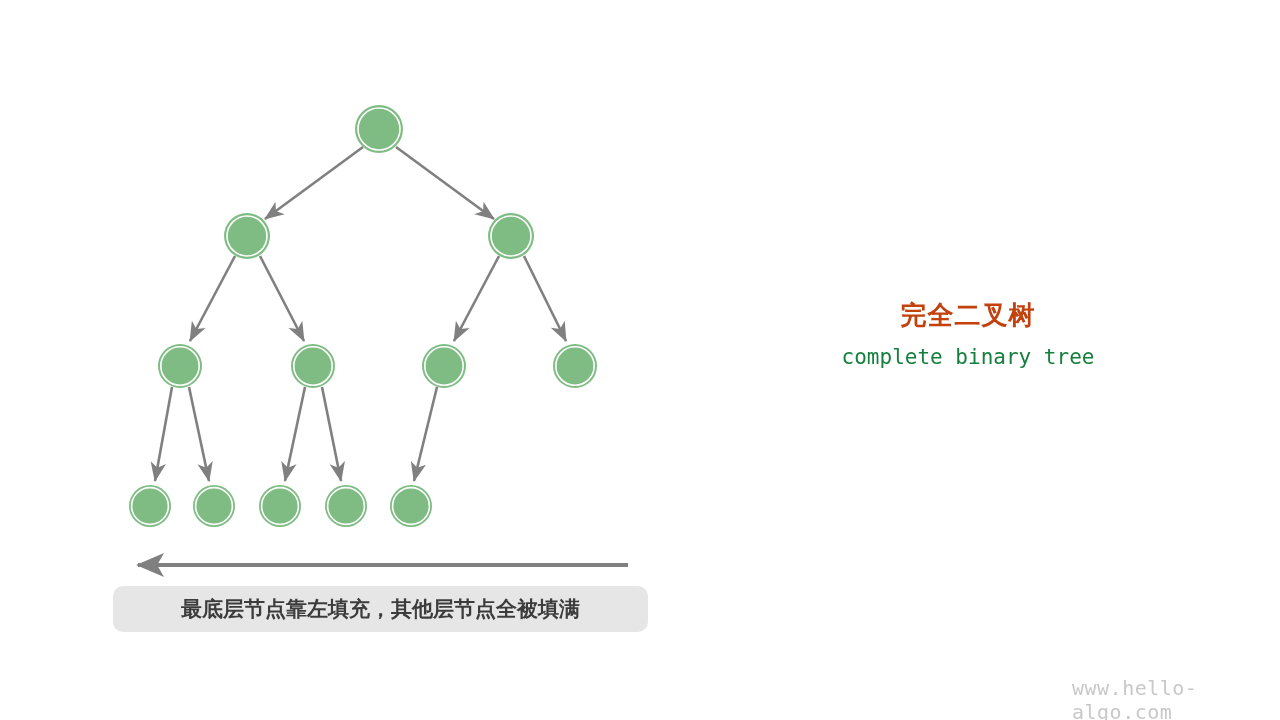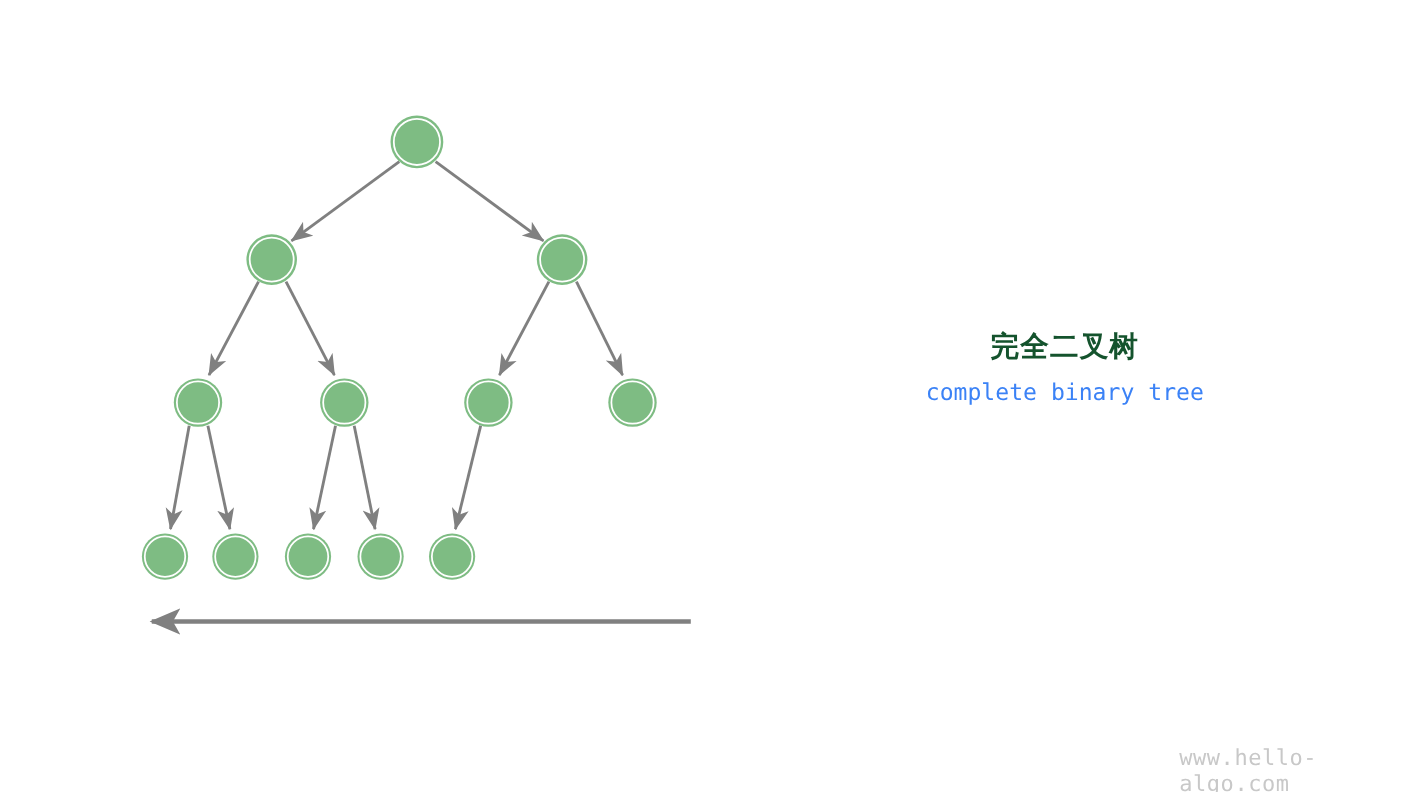--- a/index.html
+++ b/index.html
@@ -29,30 +29,30 @@
   .label-block {
     position: absolute;
     text-align: center;
   }
   #title-cn {
     left: 768px;
     top: 298px;
     width: 400px;
     font-size: 26px;
     font-weight: bold;
-    color: #14532d;
+    color: #c2410c;
     letter-spacing: 1px;
     font-family: "Liberation Sans", "DejaVu Sans", sans-serif;
   }
   #title-en {
     left: 768px;
     top: 345px;
     width: 400px;
     font-size: 21px;
-    color: #3b82f6;
+    color: #15803d;
     font-family: "DejaVu Sans Mono", "Liberation Mono", monospace;
     letter-spacing: 0px;
   }
   #caption-box {
     position: absolute;
     left: 113px;
     top: 586px;
     width: 535px;
     height: 46px;
     background: #E6E6E6;
@@ -168,16 +168,19 @@
 
     <g>
       <line x1="628" y1="565" x2="138" y2="565" stroke="#808080" stroke-width="4" marker-end="url(#arrowhead-big)"></line>
     </g>
   </svg>
 
   <div class="label-block" id="title-cn">完全二叉树</div>
 
   <div class="label-block" id="title-en">complete binary tree</div>
 
+  <div id="caption-box">
+    <span id="caption-text">最底层节点靠左填充，其他层节点全被填满</span>
+  </div>
 
   <div id="watermark">www.hello-algo.com</div>
 
 </div>
 
 </body></html>

